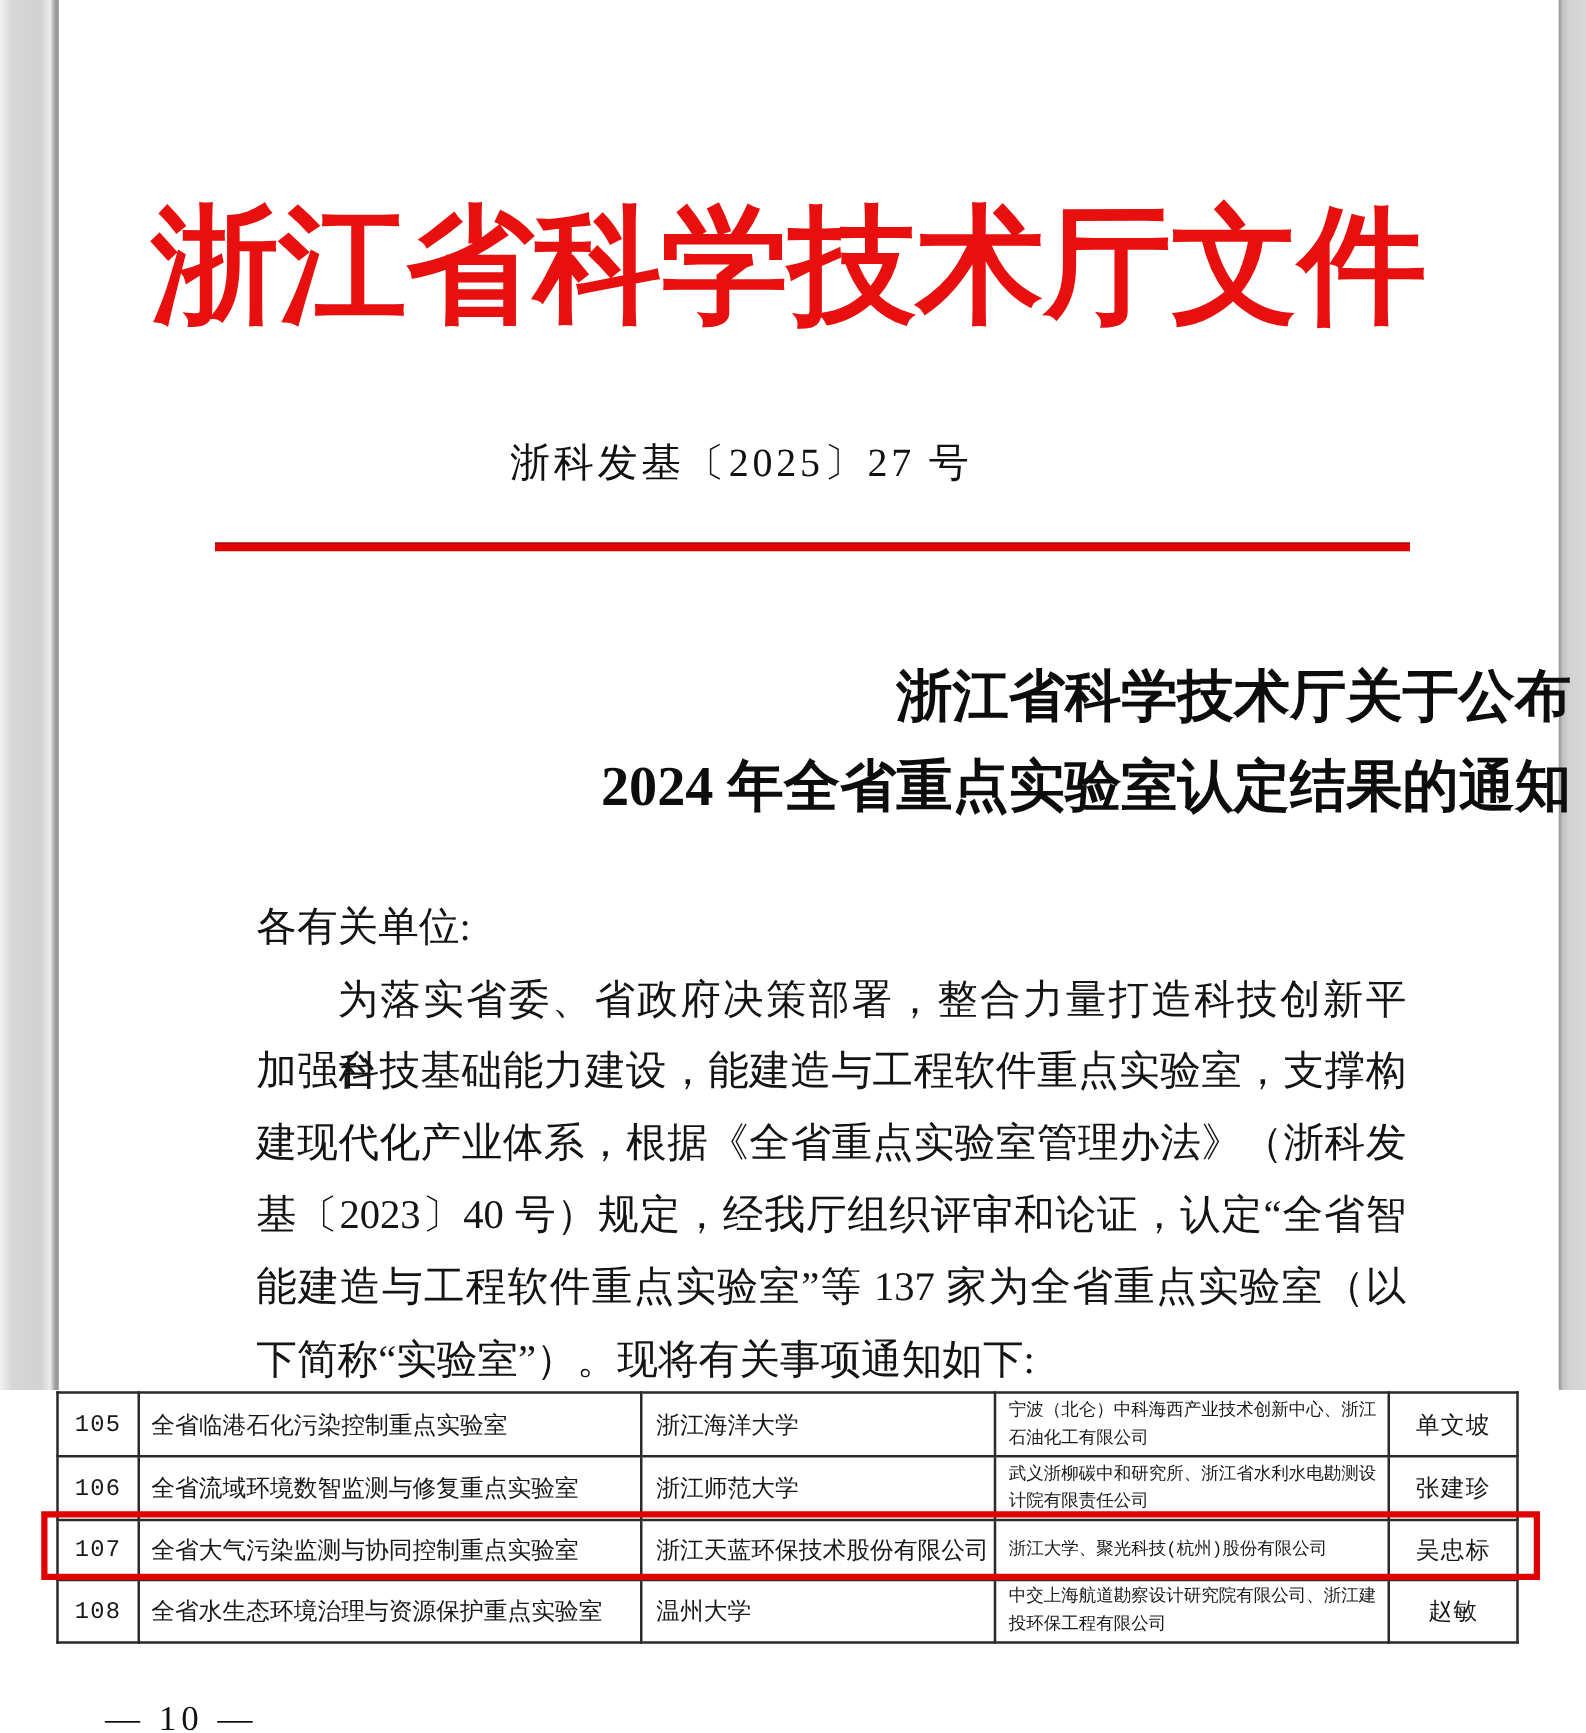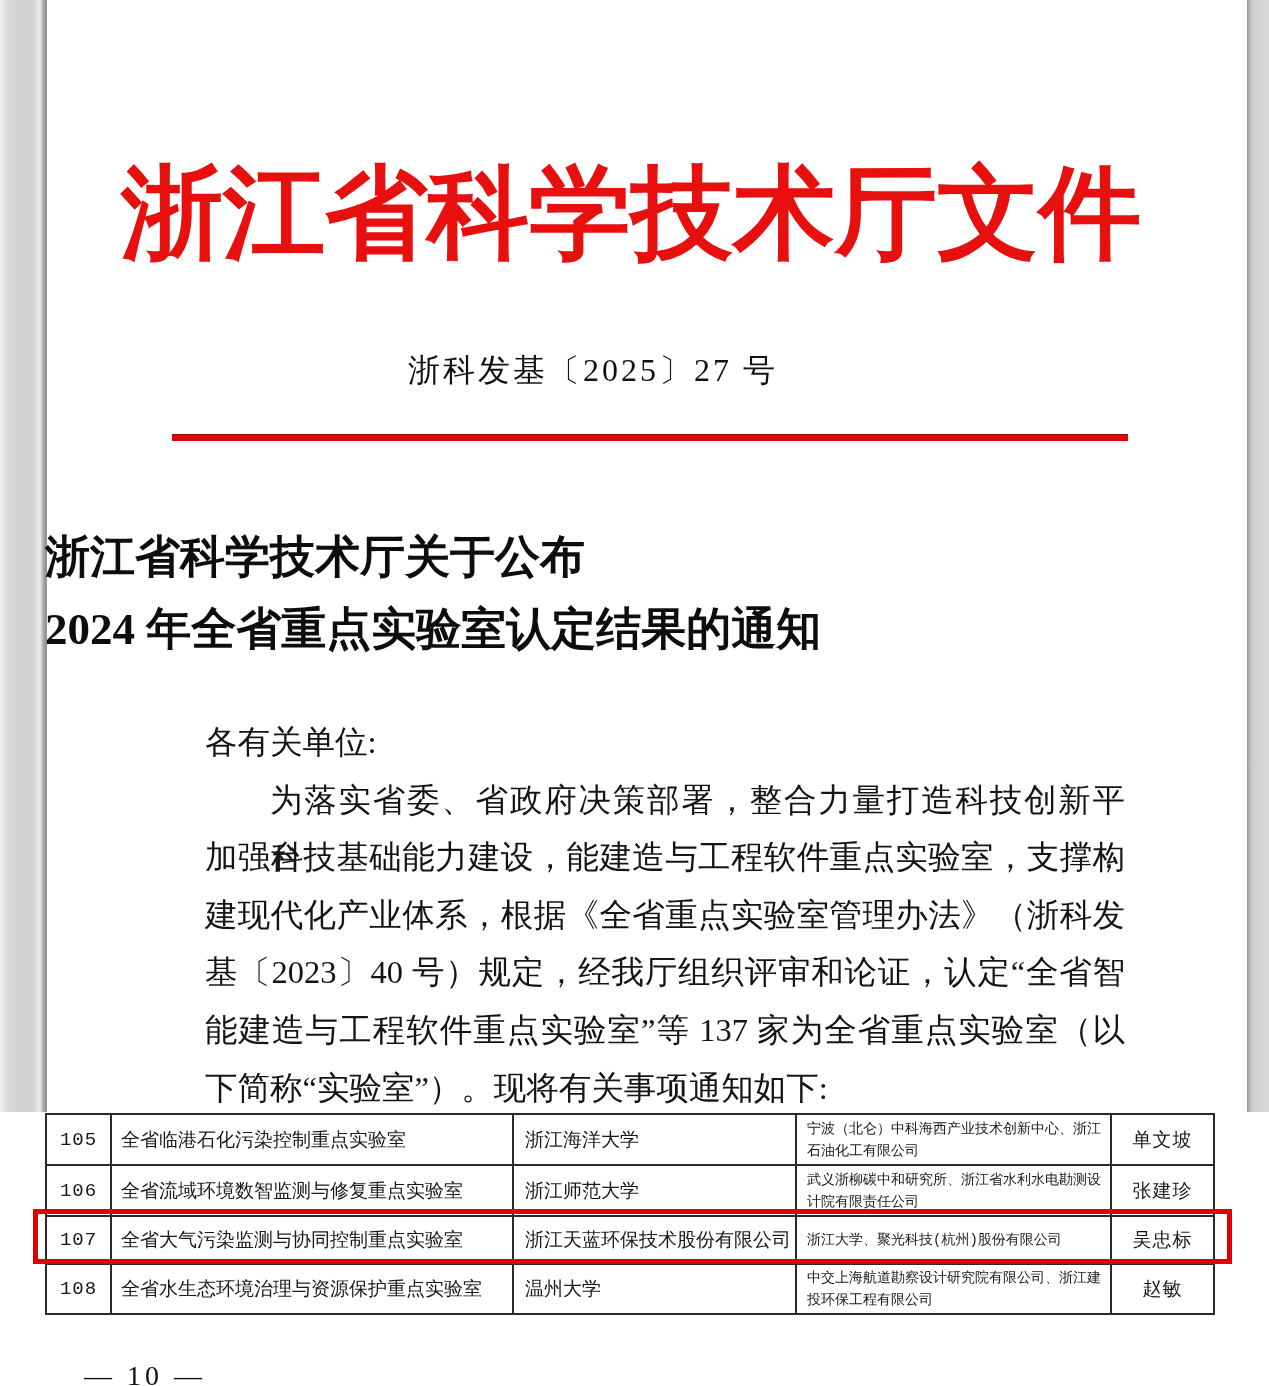--- a/index.html
+++ b/index.html
@@ -24,22 +24,22 @@
   }
   .doc-number {
     position:absolute; left:47px; top:349px; width:1092px;
     text-align:center; font-size:32px; letter-spacing:3px; color:#111;
   }
   .red-rule {
     position:absolute; left:172px; top:434px; width:956px; height:7px;
     background:#e10505; border-top:1px solid #9d0a0a;
   }
   .notice-title {
-    position:absolute; left:45px; top:521px; width:1200px;
-    text-align:left; font-weight:bold; font-size:45px; line-height:72px;
+    position:absolute; left:57px; top:521px; width:1200px;
+    text-align:right; font-weight:bold; font-size:45px; line-height:72px;
     color:#0d0d0d;
   }
   .body-text { position:absolute; left:205px; top:714px; width:920px; font-size:32.5px; color:#141414; }
   .body-text .line { height:57.6px; line-height:57.6px; white-space:nowrap; }
   .body-text .fill {
     white-space:normal; word-break:break-all;
     text-align:justify; text-align-last:justify;
   }
   .body-text .indent { padding-left:65px; }
   .lab-table {

